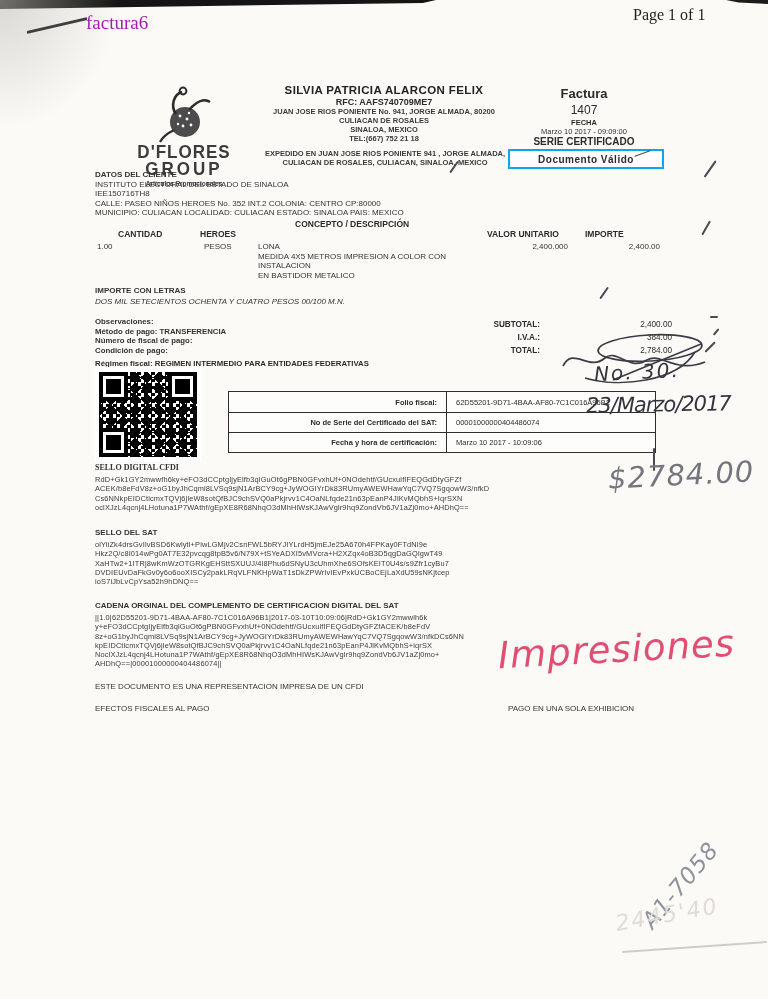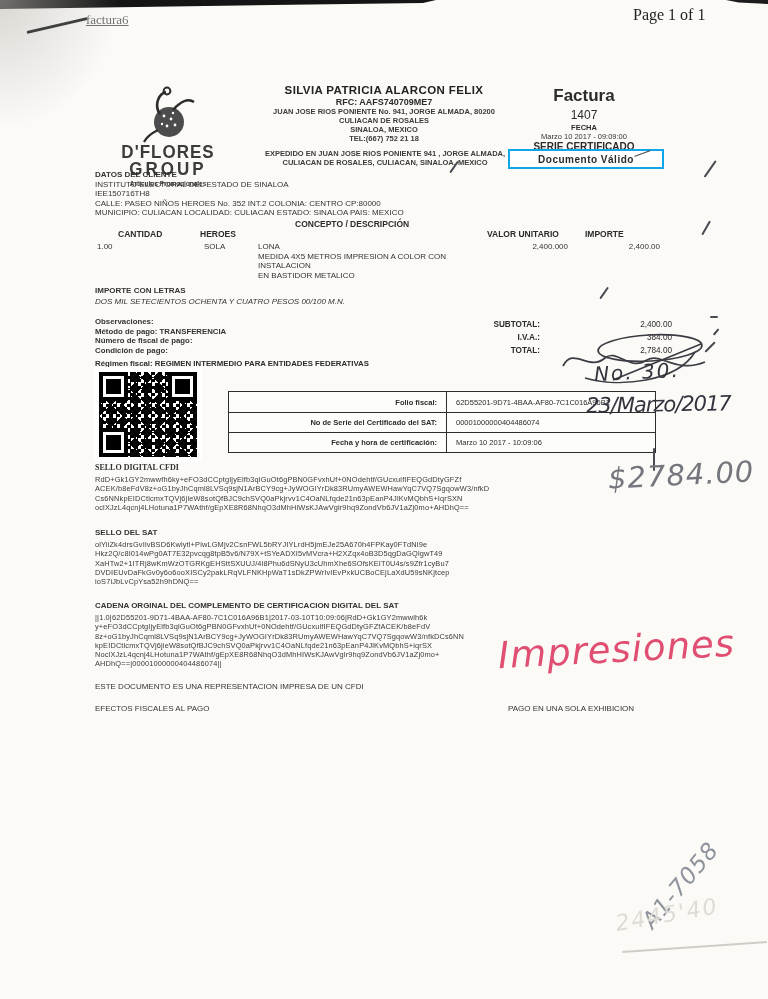--- a/index.html
+++ b/index.html
@@ -47,25 +47,25 @@
 </style>
 </head>
 <body>
 
 <div class="page">
 
   <div class="scan-top"></div>
   <div class="scan-top-r"></div>
   <div class="scan-corner"></div>
 
-  <div class="abs serif" style="left:86px;top:12px;font-size:13px;color:#737373;text-decoration:underline;">factura6</div>
+  <div class="abs serif" style="left:86px;top:12px;font-size:19px;color:#a21caf;">factura6</div>
   <div class="abs serif" style="left:633px;top:6px;font-size:16px;color:#1f1f1f;">Page 1 of 1</div>
   <div class="mark" style="left:26px;top:24px;width:62px;height:2.6px;transform:rotate(-13deg);background:#3f3f3f;"></div>
 
-  <div class="abs" style="left:104px;top:86px;width:128px;text-align:center;">
+  <div class="abs" style="left:120px;top:86px;width:128px;text-align:center;">
     <svg width="56" height="58" viewBox="0 0 56 58" style="display:block;margin:0 auto;">
       <circle cx="29" cy="36" r="15" fill="#4c4c4c"></circle>
       <circle cx="24" cy="30" r="1.4" fill="#fff"></circle>
         <circle cx="31" cy="33" r="1.4" fill="#fff"></circle>
       <circle cx="27" cy="40" r="1.4" fill="#fff"></circle>
         <circle cx="35" cy="39" r="1.4" fill="#fff"></circle>
       <circle cx="22" cy="38" r="1.2" fill="#fff"></circle>
         <circle cx="33" cy="27" r="1.2" fill="#fff"></circle>
       <path d="M20,28 C14,20 18,8 26,6" fill="none" stroke="#2c2c2c" stroke-width="2.6"></path>
       <circle cx="27" cy="5" r="3.4" fill="none" stroke="#2c2c2c" stroke-width="2"></circle>
@@ -84,21 +84,21 @@
     <div class="tiny b" style="color:#3a3a3a;">CULIACAN DE ROSALES</div>
     <div class="tiny b" style="color:#3a3a3a;">SINALOA, MEXICO</div>
     <div class="tiny b" style="color:#3a3a3a;">TEL:(667) 752 21 18</div>
   </div>
   <div class="abs c b" style="left:225px;top:149px;width:320px;font-size:7.5px;line-height:9px;color:#3a3a3a;">
     <div>EXPEDIDO EN JUAN JOSE RIOS PONIENTE 941 , JORGE ALMADA,</div>
     <div>CULIACAN DE ROSALES, CULIACAN, SINALOA, MEXICO</div>
   </div>
 
   <div class="abs c" style="left:500px;top:86px;width:168px;">
-    <div class="b" style="font-size:17px;">Factura</div>
+    <div class="b" style="font-size:13px;">Factura</div>
     <div style="font-size:12px;margin-top:2px;">1407</div>
     <div class="b" style="font-size:7.5px;margin-top:1px;">FECHA</div>
     <div class="tiny">Marzo 10 2017 - 09:09:00</div>
     <div class="b" style="font-size:10px;">SERIE CERTIFICADO</div>
     <div class="tiny">00001000000401585917</div>
   </div>
   <div class="valid-box">
     <span>Documento Válido</span>
   </div>
   <div class="mark" style="left:634px;top:153px;width:17px;transform:rotate(-20deg);height:1.4px;"></div>
@@ -114,21 +114,21 @@
   <div class="mark" style="left:700px;top:168px;width:20px;transform:rotate(-55deg);"></div>
 
   <div class="abs b" style="left:118px;top:229px;font-size:8.5px;">CANTIDAD</div>
   <div class="abs b" style="left:200px;top:229px;font-size:8.5px;">HEROES</div>
   <div class="abs b" style="left:295px;top:219px;font-size:8.5px;">CONCEPTO / DESCRIPCIÓN</div>
   <div class="abs b" style="left:487px;top:229px;font-size:8.5px;">VALOR UNITARIO</div>
   <div class="abs b" style="left:585px;top:229px;font-size:8.5px;">IMPORTE</div>
   <div class="mark" style="left:698px;top:227px;width:16px;transform:rotate(-60deg);"></div>
 
   <div class="abs small" style="left:97px;top:242px;">1.00</div>
-  <div class="abs small" style="left:204px;top:242px;">SOLA</div>
+  <div class="abs small" style="left:204px;top:242px;">PESOS</div>
   <div class="abs small" style="left:258px;top:242px;width:235px;white-space:pre-wrap;">LONA
 MEDIDA 4X5 METROS IMPRESION A COLOR CON INSTALACION
 EN BASTIDOR METALICO</div>
   <div class="abs small r" style="left:490px;top:242px;width:78px;">2,400.000</div>
   <div class="abs small r" style="left:600px;top:242px;width:60px;">2,400.00</div>
 
   <div class="abs small b" style="left:95px;top:286px;">IMPORTE CON LETRAS</div>
   <div class="abs small" style="left:95px;top:297px;font-style:italic;">DOS MIL SETECIENTOS OCHENTA Y CUATRO PESOS 00/100 M.N.</div>
   <div class="mark" style="left:597px;top:292px;width:14px;transform:rotate(-55deg);"></div>
 

